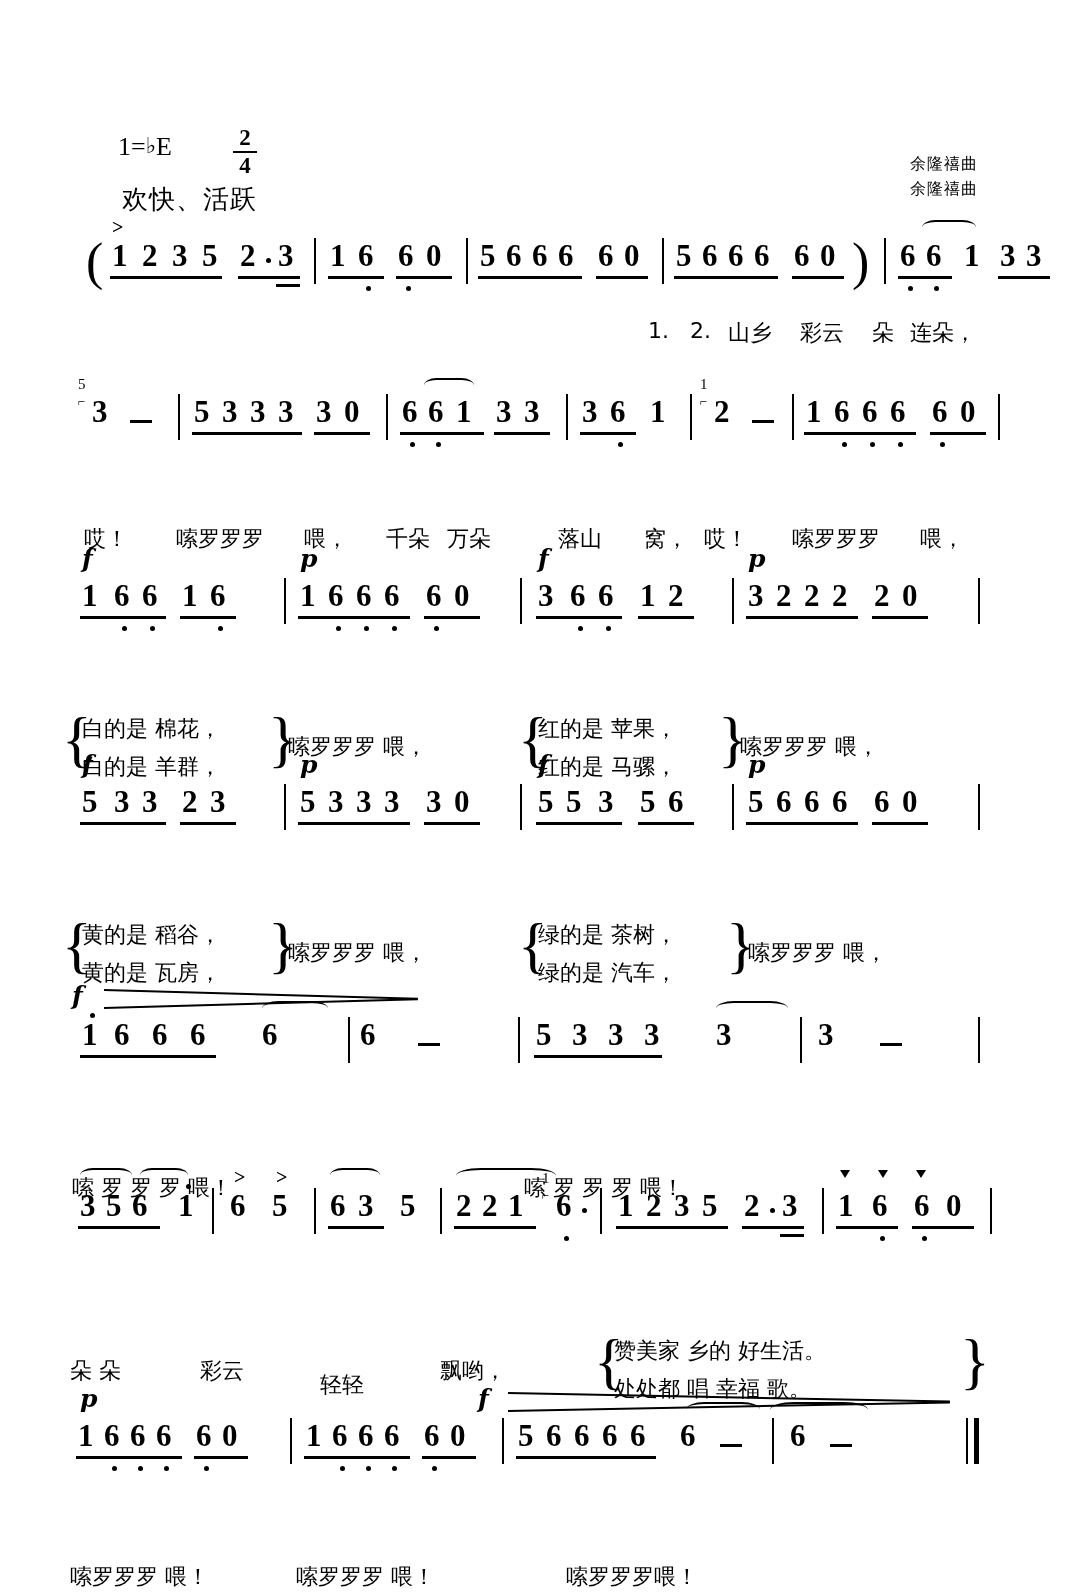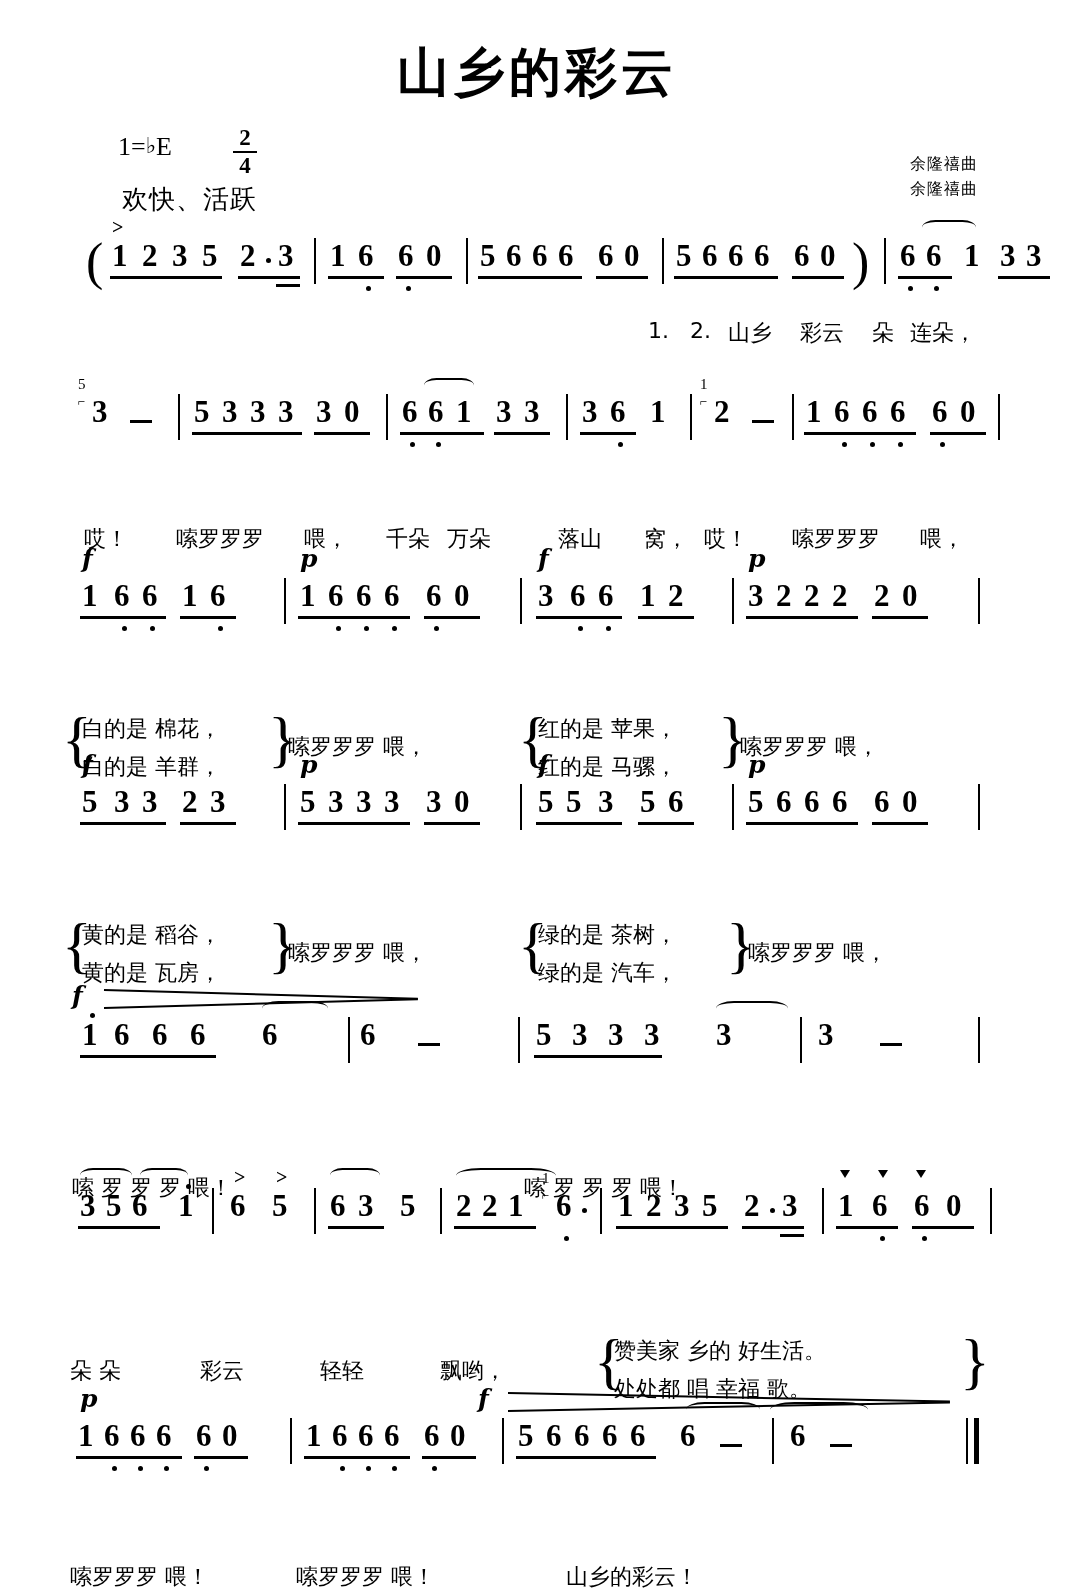--- a/index.html
+++ b/index.html
@@ -65,21 +65,20 @@
   .lw{position:absolute;font-family:"DejaVu Sans",sans-serif;font-size:22px;white-space:nowrap;}
   
   .brace{position:absolute;font-size:62px;font-family:"Liberation Serif",serif;line-height:1;}
   .lw2{position:absolute;font-family:"DejaVu Sans",sans-serif;font-size:22px;white-space:nowrap;}
 </style>
 </head>
 <body>
 
 <div class="sheet">
 
-  <div class="title">山乡的彩云</div>
 
   <div class="key-sig">
     <span>1=</span><span class="flat">♭</span><span>E</span>
   </div>
   <div class="meter">
     <span class="num">2</span>
     <span class="bar"></span>
     <span class="den">4</span>
   </div>
   <div class="tempo">欢快、活跃</div>
@@ -461,21 +460,21 @@
       <span class="n" style="left:914px;top:22px;">6</span>
       <span class="dotl" style="left:922px;top:68px;"></span>
       <span class="n" style="left:946px;top:22px;">0</span>
       <span class="beam" style="left:912px;top:58px;width:62px;"></span>
       <span class="bl" style="left:990px;top:20px;height:46px;"></span>
     </div>
 
     <div class="lyr" style="top:92px;height:90px;">
       <span class="lw" style="left:70px;top:26px;">朵 朵</span>
       <span class="lw" style="left:200px;top:26px;">彩云</span>
-      <span class="lw" style="left:320px;top:26px;">轻轻</span>
+      <span class="lw" style="left:320px;top:40px;">轻轻</span>
       <span class="lw" style="left:440px;top:26px;">飘哟，</span>
       <span class="brace" style="left:594px;top:0px;">{</span>
       <span class="lw2" style="left:614px;top:6px;">赞美家 乡的 好生活。</span>
       <span class="lw2" style="left:614px;top:44px;">处处都 唱 幸福 歌。</span>
       <span class="brace" style="left:960px;top:0px;">}</span>
     </div>
   </div>
 
   <div class="row" style="top:1378px;">
     <div class="notes" style="height:80px;">
@@ -527,17 +526,17 @@
       <span class="bl" style="left:772px;top:40px;height:46px;"></span>
       <span class="n" style="left:790px;top:42px;">6</span>
       <span class="dash" style="left:830px;top:66px;"></span>
 
       <span class="bl" style="left:966px;top:40px;height:46px;"></span>
       <span class="bl thick" style="left:974px;top:40px;height:46px;"></span>
     </div>
     <div class="lyr" style="top:104px;">
       <span class="lw" style="left:70px;">嗦罗罗罗 喂！</span>
       <span class="lw" style="left:296px;">嗦罗罗罗 喂！</span>
-      <span class="lw" style="left:566px;">山乡的彩云！</span>
+      <span class="lw" style="left:566px;">嗦罗罗罗喂！</span>
     </div>
   </div>
 
 </div>
 
 </body></html>

